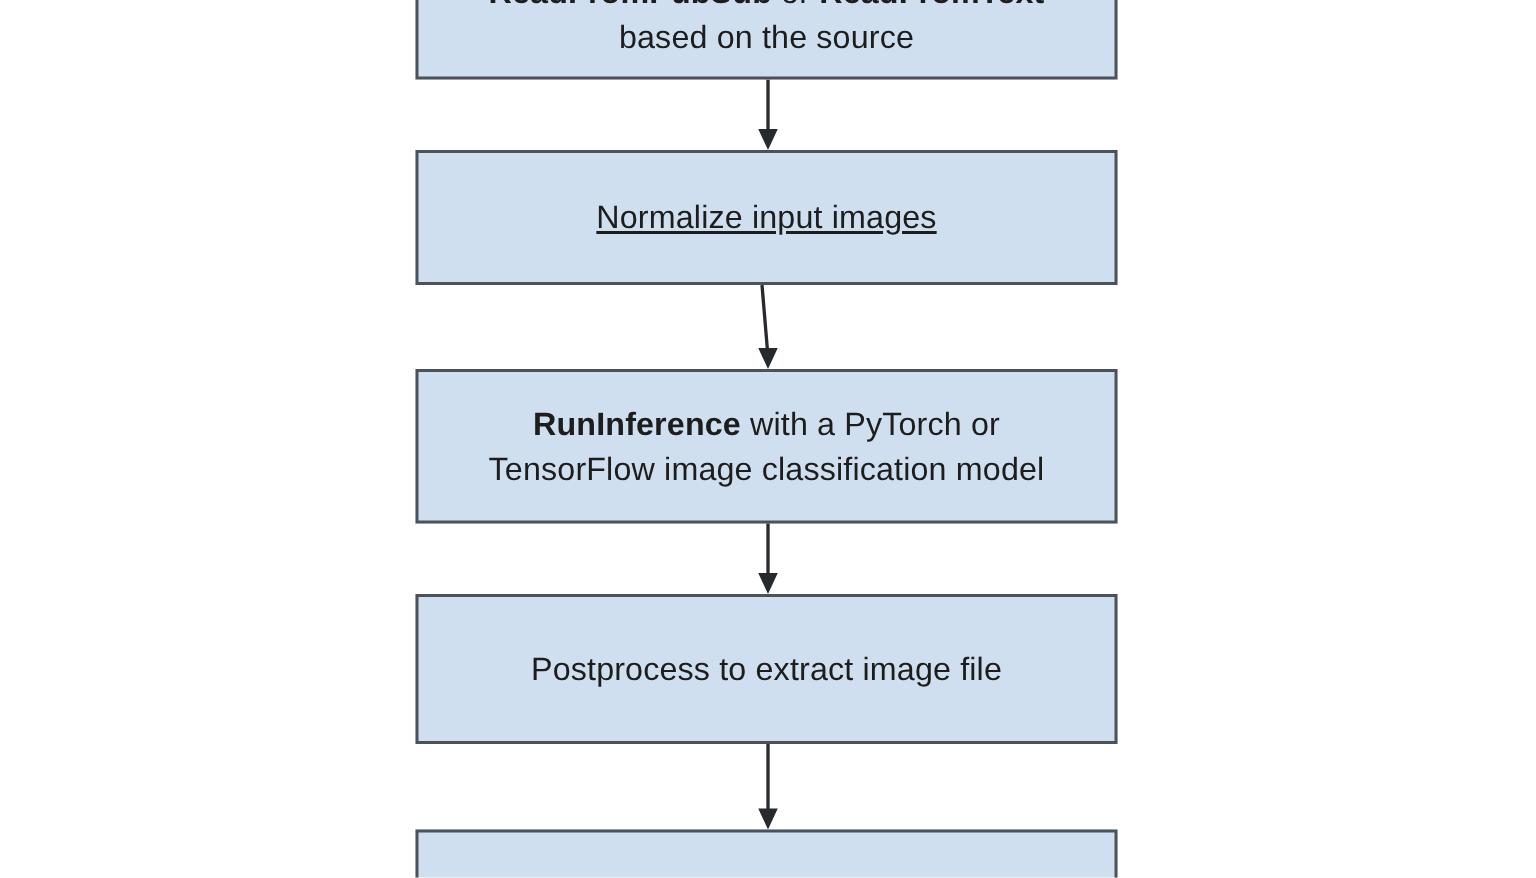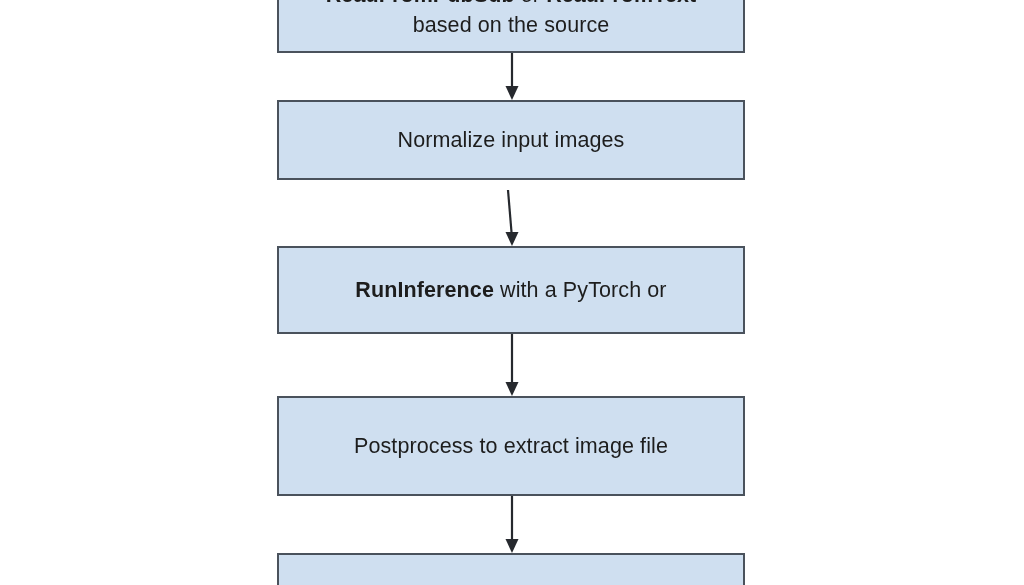--- a/index.html
+++ b/index.html
@@ -44,22 +44,22 @@
   .node .txt {
     display: block;
     width: 100%;
   }
   .node b {
     font-weight: 700;
   }
 
   
   #node-read        { top: -33px;  height: 86px; }
-  #node-normalize   { top: 100px;  height: 80px; }
-  #node-inference   { top: 246px;  height: 88px; }
+  #node-normalize   { top: 100px;  height: 90px; text-decoration: underline; }
+  #node-inference   { top: 246px;  height: 103px; }
   #node-postprocess { top: 396px;  height: 100px; }
   #node-save        { top: 553px;  height: 86px; }
 
   
   .connector {
     position: absolute;
     left: 0;
     top: 0;
     width: 1024px;
     height: 585px;
@@ -103,21 +103,21 @@
 
   <div class="node" id="node-read">
     <span class="txt"><b>ReadFromPubSub</b><span> or </span><b>ReadFromText</b><br><span>based on the source</span></span>
   </div>
 
   <div class="node" id="node-normalize">
     <span class="txt"><span>Normalize input images</span></span>
   </div>
 
   <div class="node" id="node-inference">
-    <span class="txt"><b>RunInference</b><span> with a PyTorch or</span><br></span>
+    <span class="txt"><b>RunInference</b><span> with a PyTorch or</span><br><span>TensorFlow image classification model</span></span>
   </div>
 
   <div class="node" id="node-postprocess">
     <span class="txt"><span>Postprocess to extract image file</span><br></span>
   </div>
 
   <div class="node" id="node-save">
     <span class="txt"><span>Save the results to a GCS bucket</span></span>
   </div>
 

